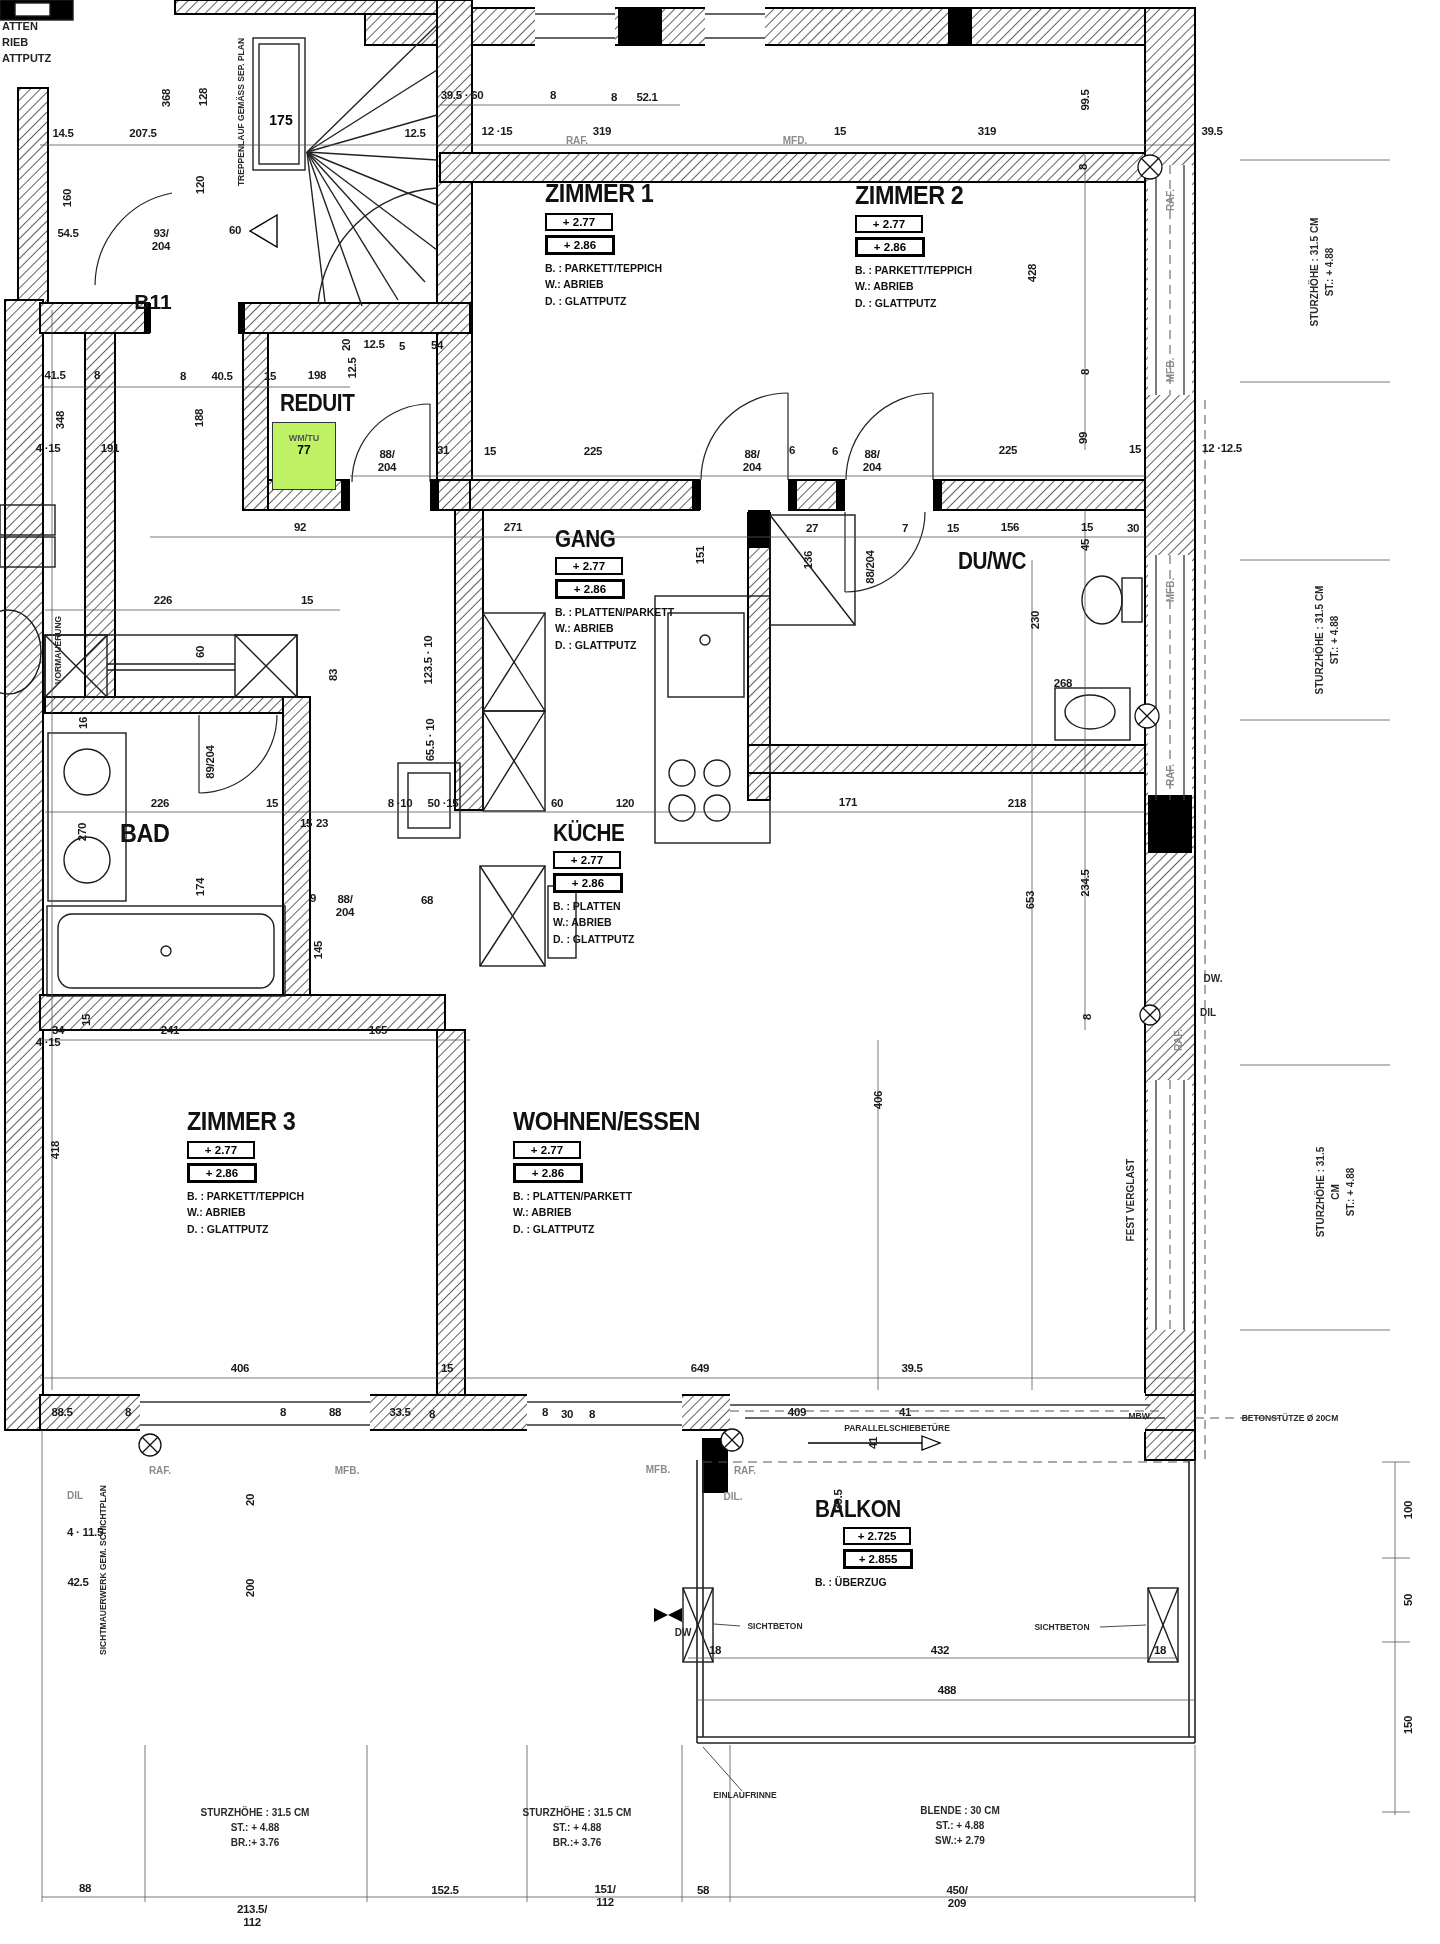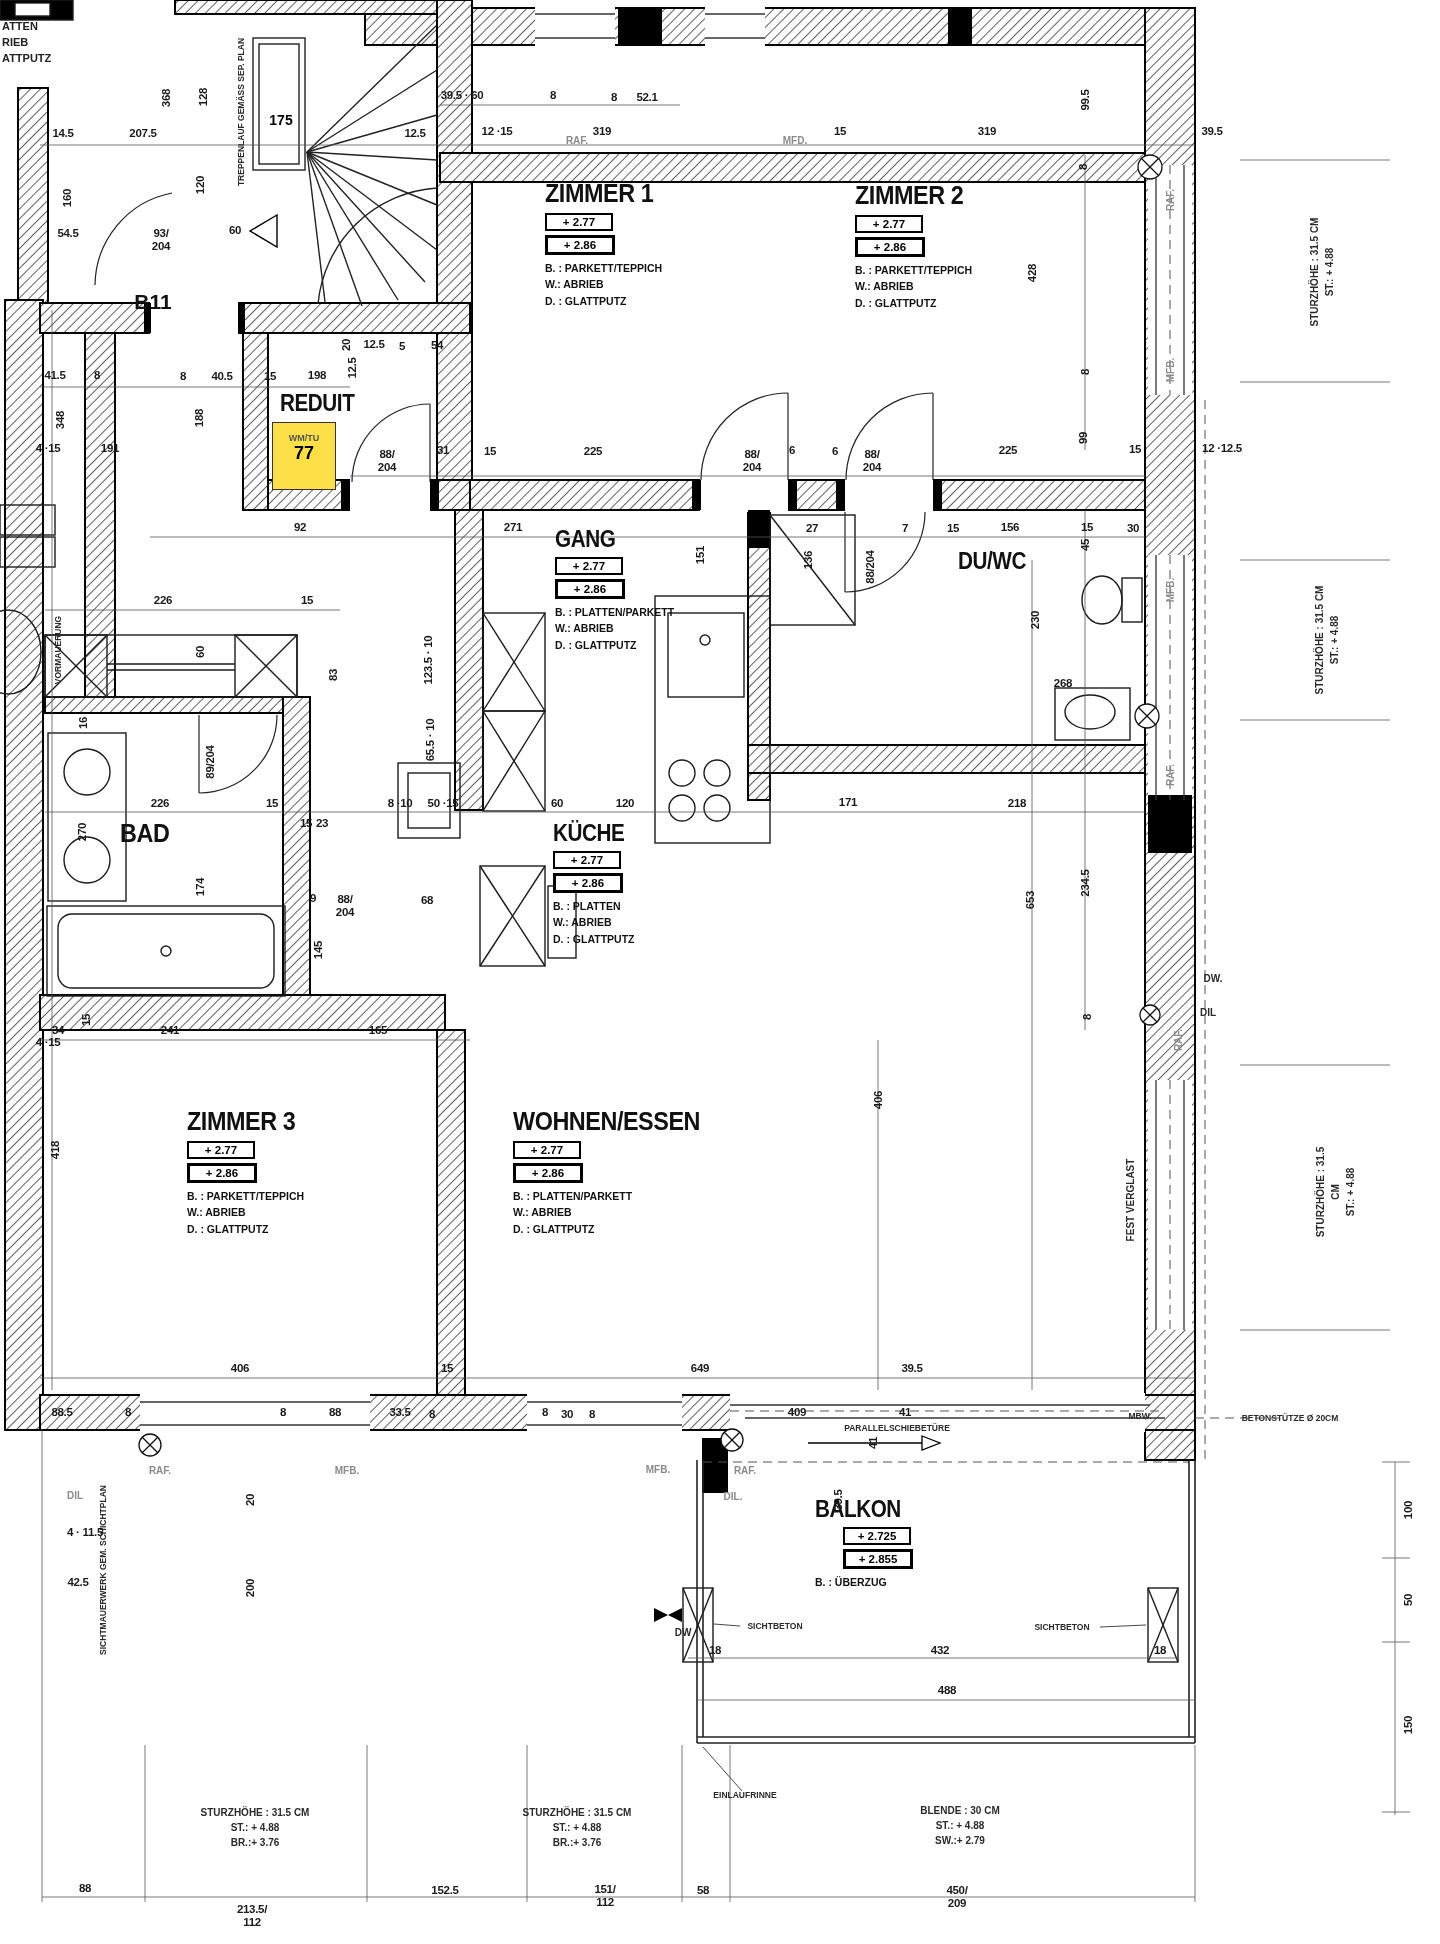--- a/index.html
+++ b/index.html
@@ -18,23 +18,23 @@
   .room{position:absolute;}
   .rt{font-size:26px;font-weight:700;transform:scaleX(.9);transform-origin:0 50%;
       white-space:nowrap;letter-spacing:-0.5px;color:#111;}
   .rt-sm{font-size:23px;}
   .eb{border:2px solid #000;width:64px;text-align:center;font-size:11.5px;
       font-weight:700;margin-top:4px;padding:1px 0;background:#fff;}
   .eb2{border:3.5px solid #000;}
   .mats{font-size:10.5px;font-weight:700;margin-top:5px;line-height:1.55;white-space:nowrap;color:#111;}
   .frag{position:absolute;font-size:11px;font-weight:700;color:#222;}
   .wmtu{position:absolute;left:272px;top:422px;width:62px;height:66px;border:1.5px solid #333;
-        text-align:center;background:#fde047;}
+        text-align:center;background:#bef264;}
   .wmtu .l1{font-size:9px;font-weight:700;color:#555;margin-top:10px;}
-  .wmtu .l2{font-size:18px;font-weight:700;}
+  .wmtu .l2{font-size:12px;font-weight:700;}
   .b11{position:absolute;left:153px;top:302px;transform:translate(-50%,-50%);
        font-size:21px;font-weight:700;color:#111;}
   .s175{position:absolute;left:281px;top:120px;transform:translate(-50%,-50%);
         font-size:14px;font-weight:700;}
 </style>
 </head>
 <body>
 
 <div class="plan">
 

